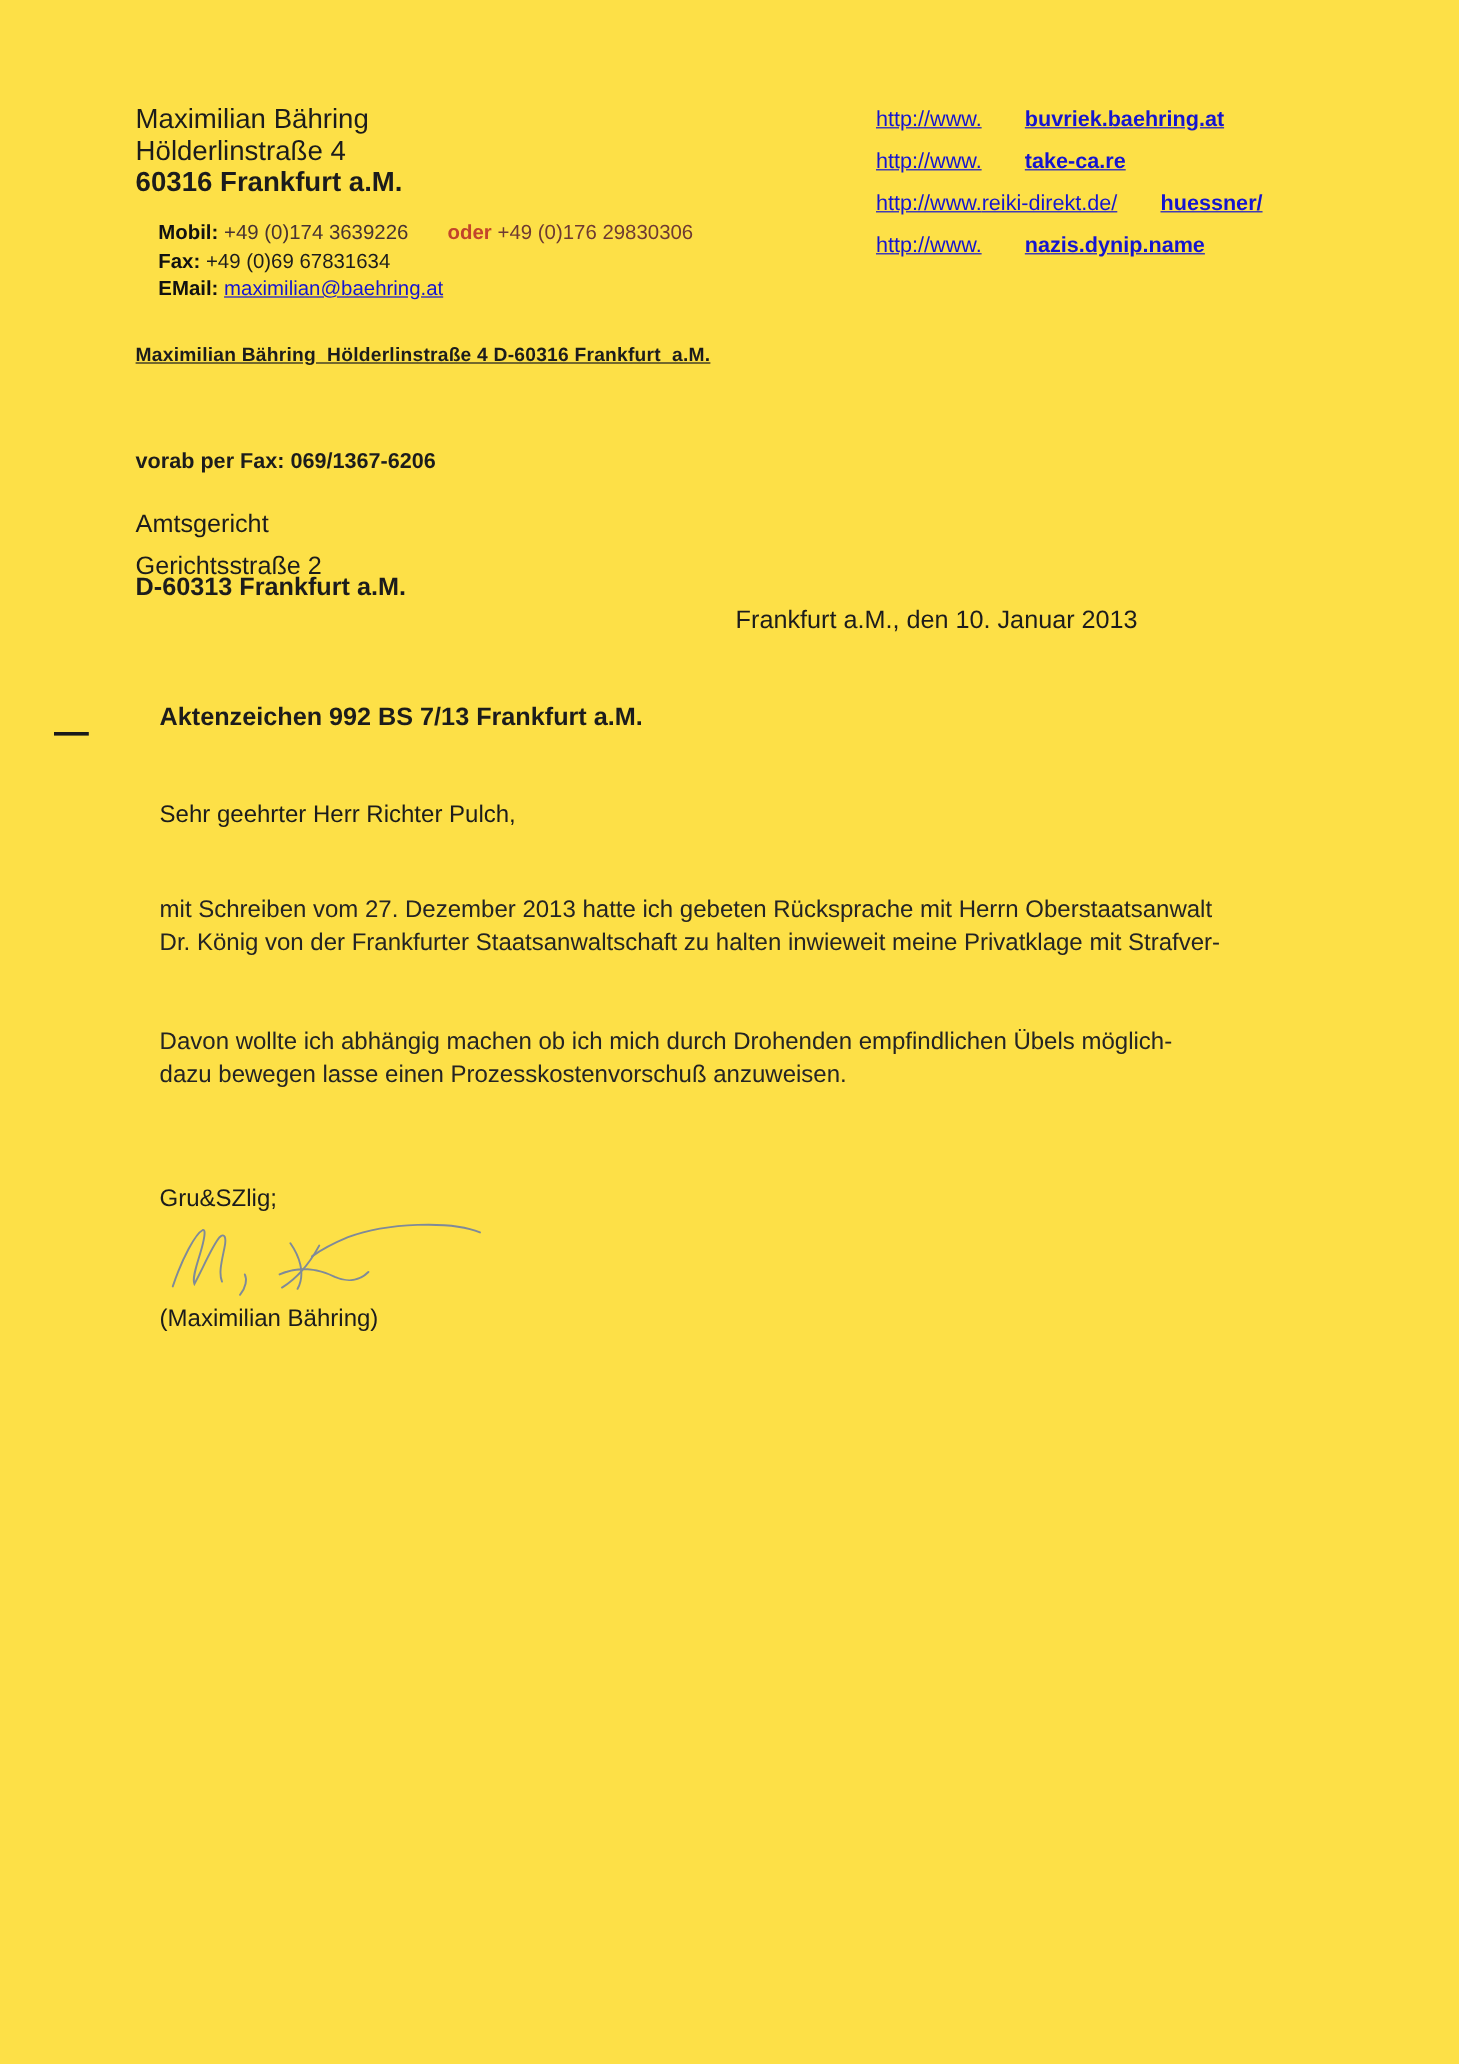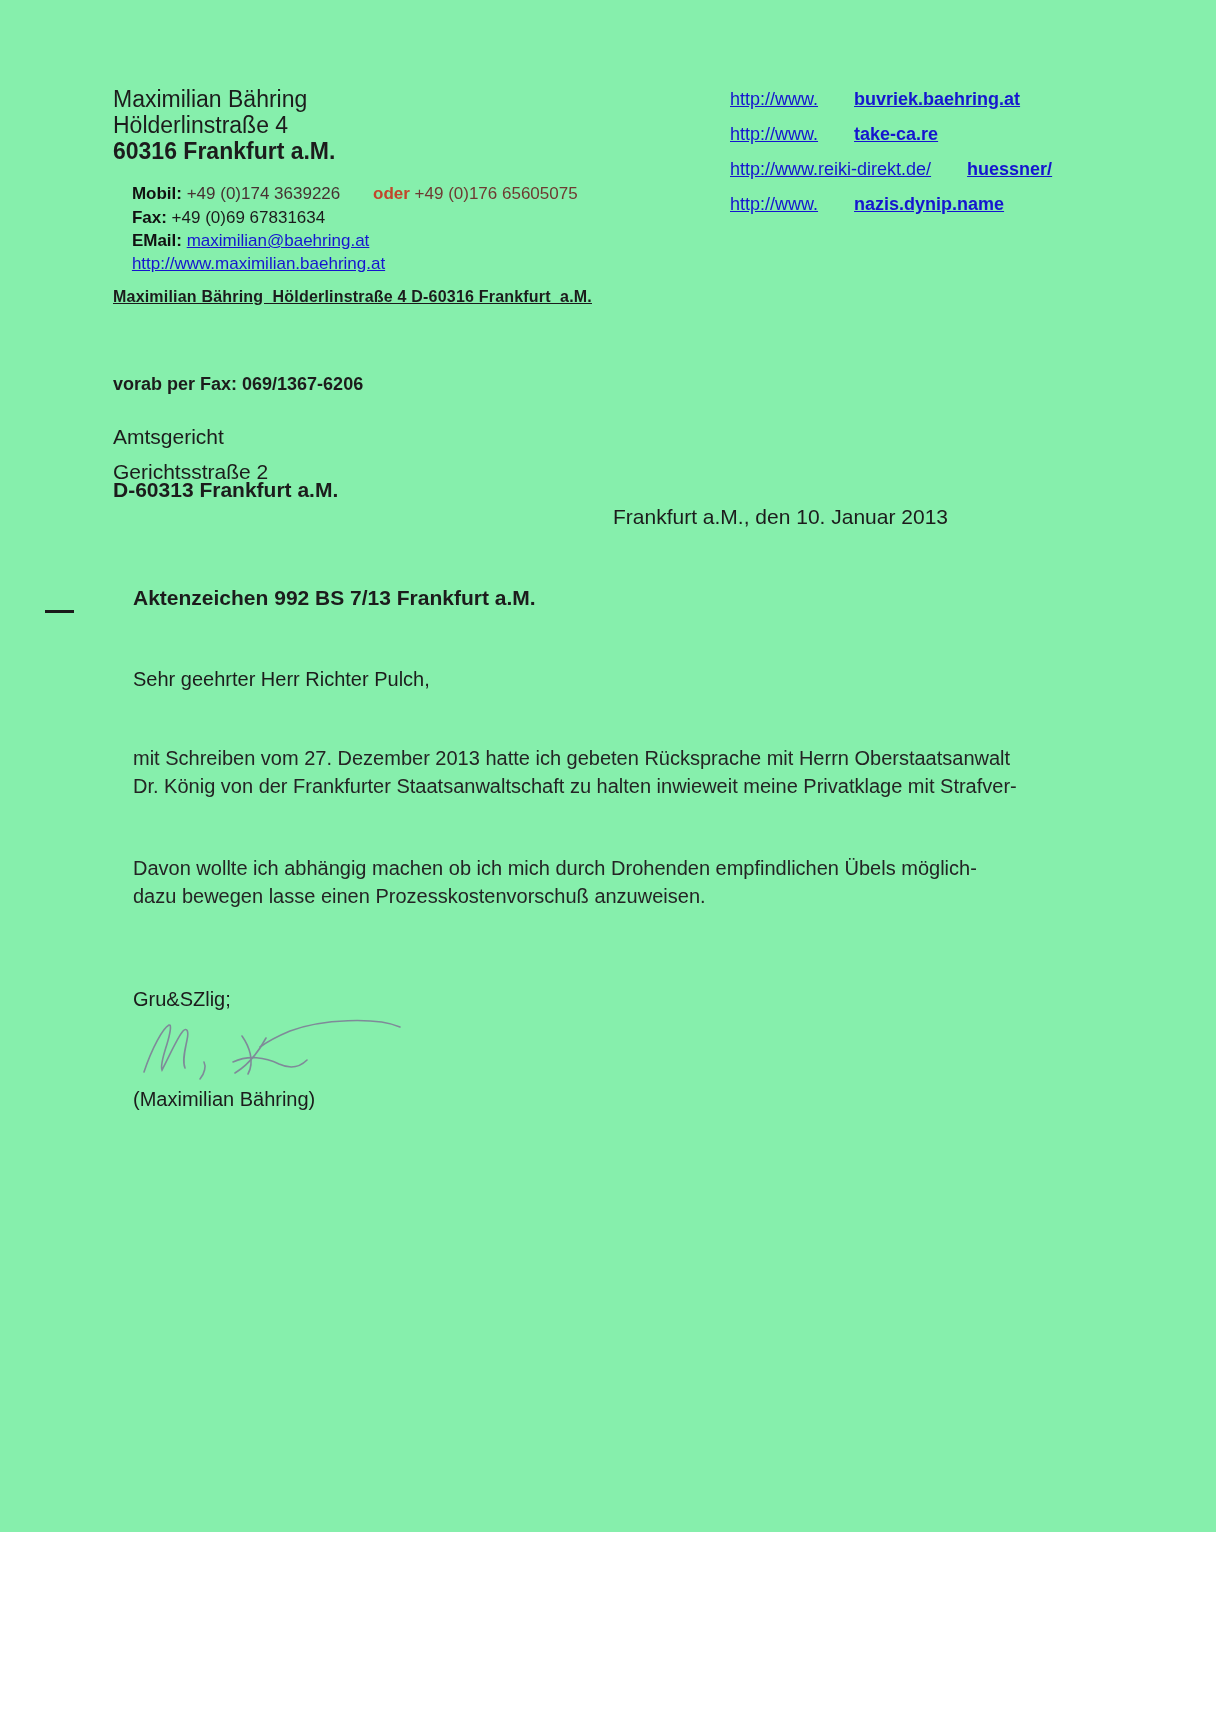--- a/index.html
+++ b/index.html
@@ -1,17 +1,17 @@
 <!DOCTYPE html>
 <html><head>
 <meta charset="utf-8">
 <style>
   html,body { margin:0; padding:0; background:#ffffff; }
   .page {
-    position:relative; width:1216px; height:1532px; background:#86efac;
+    position:relative; width:1216px; height:1720px; background:#fde047;
     font-family:"Liberation Sans", sans-serif; color:#1c1c1c; overflow:hidden;
   }
   .abs { position:absolute; white-space:pre; }
 
   
   .lh-name   { left:113px; top:86px;  font-size:23px; font-weight:500; }
   .lh-street { left:113px; top:112px; font-size:23px; font-weight:500; }
   .lh-city   { left:113px; top:138px; font-size:23px; font-weight:700; }
   .lh-contact { font-size:17px; font-weight:400; }
   .lh-mobil  { left:113px; top:164px; }
@@ -58,30 +58,27 @@
 </head>
 <body>
 
 <div class="page">
 
   <div class="abs lh-name">Maximilian Bähring</div>
   <div class="abs lh-street">Hölderlinstraße 4</div>
   <div class="abs lh-city">60316 Frankfurt a.M.</div>
 
   <div class="abs lh-contact lh-mobil">
-    <span class="lbl">Mobil: </span><span class="num1">+49 (0)174 3639226</span><span class="oder"> oder </span><span class="num2">+49 (0)176 65605075</span>
+    <span class="lbl">Mobil: </span><span class="num1">+49 (0)174 3639226</span><span class="oder"> oder </span><span class="num2">+49 (0)176 29830306</span>
   </div>
   <div class="abs lh-contact lh-fax">
     <span class="lbl">Fax: </span><span>+49 (0)69 67831634</span>
   </div>
   <div class="abs lh-contact lh-email">
     <span class="lbl">EMail: </span><span class="link">maximilian@baehring.at</span>
-  </div>
-  <div class="abs lh-contact lh-web">
-    <span class="link">http://www.maximilian.baehring.at</span>
   </div>
 
   <div class="lh-links">
     <div class="lh-link-row">
       <span class="link"><span>http://www.</span><span></span><span class="bold">buvriek.baehring.at</span></span>
     </div>
     <div class="lh-link-row">
       <span class="link"><span>http://www.</span><span></span><span class="bold">take-ca.re</span></span>
     </div>
     <div class="lh-link-row">

